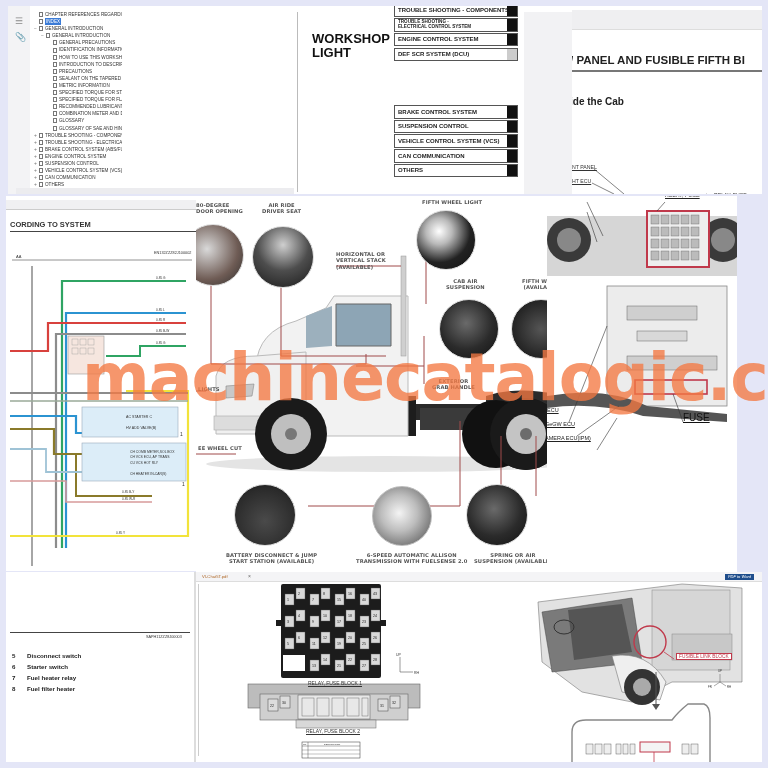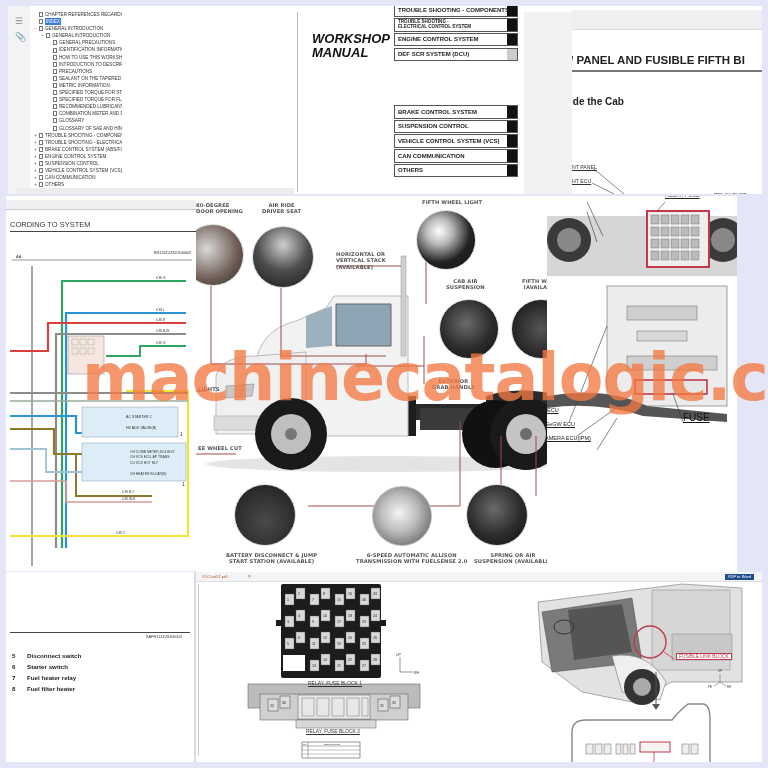--- a/index.html
+++ b/index.html
@@ -15,40 +15,40 @@
   #p-toc .tree .node { white-space: nowrap; overflow: hidden; display: flex; align-items: center; }
   #p-toc .tree .box { display: inline-block; width: 4px; height: 5px; border: 0.6px solid #777; margin-right: 2px; flex: none; }
   #p-toc .tree .pm { display: inline-block; width: 5px; font-size: 5px; color: #777; flex: none; }
   #p-toc .tree .sel { background: #3b7bd6; color: #fff; padding: 0 1px; }
   #p-toc .rest { position: absolute; left: 114px; top: 0; right: 0; height: 186px; background: #fff; }
   #p-toc .bottombar { position: absolute; left: 8px; right: 0; bottom: 0; height: 6px; background: #ececef; }
 
   
   #p-manual { left: 294px; top: 6px; width: 278px; height: 188px; }
   #p-manual .vline { position: absolute; left: 3px; top: 6px; width: 1px; height: 180px; background: #bbb; }
-  #p-manual .title { position: absolute; left: 18px; top: 26px; font-weight: bold; font-size: 13px; line-height: 13.5px; color: #111; font-style: italic; }
+  #p-manual .title { position: absolute; left: 18px; top: 26px; font-weight: bold; font-size: 13px; line-height: 13.5px; color: #111; }
   #p-manual .tabs { position: absolute; left: 100px; width: 124px; }
   #p-manual .tab { position: relative; height: 13.5px; border: 1px solid #555; margin-bottom: 1.2px; font-size: 6px; font-weight: bold; color: #222; padding: 2.5px 3px; white-space: nowrap; overflow: hidden; }
   #p-manual .tab.two { height: 14px; font-size: 4.6px; line-height: 4.8px; padding: 1.5px 3px; }
   #p-manual .tab .blk { position: absolute; right: 0; top: 0; width: 10px; height: 100%; background: #111; }
   #p-manual .tab .blk.grey { background: #ccc; }
   #p-manual .rightpane { position: absolute; left: 230px; top: 6px; width: 48px; height: 182px; background: #f2f2f4; }
 
   
   #p-fuse { left: 572px; top: 6px; width: 190px; height: 188px; }
   #p-fuse .topbar { position: absolute; left: 0; top: 4px; width: 100%; height: 20px; background: #efeff1; border-bottom: 1px solid #ddd; }
   #p-fuse .heading { position: absolute; left: -2px; top: 48px; font-size: 11.5px; font-weight: bold; color: #222; white-space: nowrap; }
   #p-fuse .rule { position: absolute; left: 0; top: 64px; width: 100%; height: 1.5px; background: #777; }
   #p-fuse .sub { position: absolute; left: -2px; top: 90px; font-size: 10px; font-weight: bold; color: #222; }
   #p-fuse .lbl { position: absolute; font-size: 5.2px; color: #333; text-decoration: underline; white-space: nowrap; }
 
   
   #p-wiring { left: 6px; top: 196px; width: 190px; height: 375px; }
   #p-wiring .topbar { position: absolute; left: 0; top: 4px; width: 100%; height: 10px; background: #f0f0f2; border-bottom: 1px solid #ccc; }
-  #p-wiring .heading { position: absolute; left: 4px; top: 24px; font-size: 7.5px; font-weight: normal; color: #333; white-space: nowrap; text-align: center; }
+  #p-wiring .heading { position: absolute; left: 4px; top: 24px; font-size: 7.5px; font-weight: bold; color: #333; white-space: nowrap; text-align: center; }
   #p-wiring .rule { position: absolute; left: 4px; top: 35px; width: 186px; height: 1px; background: #444; }
   #p-wiring .code { position: absolute; left: 148px; top: 55px; font-size: 3.8px; color: #333; }
   #p-wiring svg { position: absolute; left: 0; top: 0; }
 
   
   #p-legend { left: 6px; top: 572px; width: 190px; height: 190px; }
   #p-legend .rule { position: absolute; left: 4px; top: 60px; width: 180px; height: 1px; background: #444; }
   #p-legend .code { position: absolute; left: 140px; top: 63px; font-size: 3.8px; color: #333; }
   #p-legend .items { position: absolute; left: 6px; top: 80px; }
   #p-legend .item { font-size: 6.2px; font-weight: bold; color: #222; height: 11px; display: flex; }
@@ -222,21 +222,21 @@
       </div>
     </div>
   <div class="rest"></div>
   <div class="bottombar"></div>
 </div>
 
 <div class="panel" id="p-manual">
   <div class="vline"></div>
   <div class="title">
     <div>WORKSHOP</div>
-    <div>MANUAL</div>
+    <div>LIGHT</div>
   </div>
   <div class="tabs" style="top:-3px">
     <div class="tab"><span>TROUBLE SHOOTING - COMPONENTS</span><span class="blk"></span></div>
     <div class="tab two">
         <div>TROUBLE SHOOTING -</div>
         <div>ELECTRICAL CONTROL SYSTEM</div>
         <span class="blk"></span>
       </div>
     <div class="tab"><span>ENGINE CONTROL SYSTEM</span><span class="blk"></span></div>
     <div class="tab"><span>DEF SCR SYSTEM (DCU)</span><span class="blk grey"></span></div>

